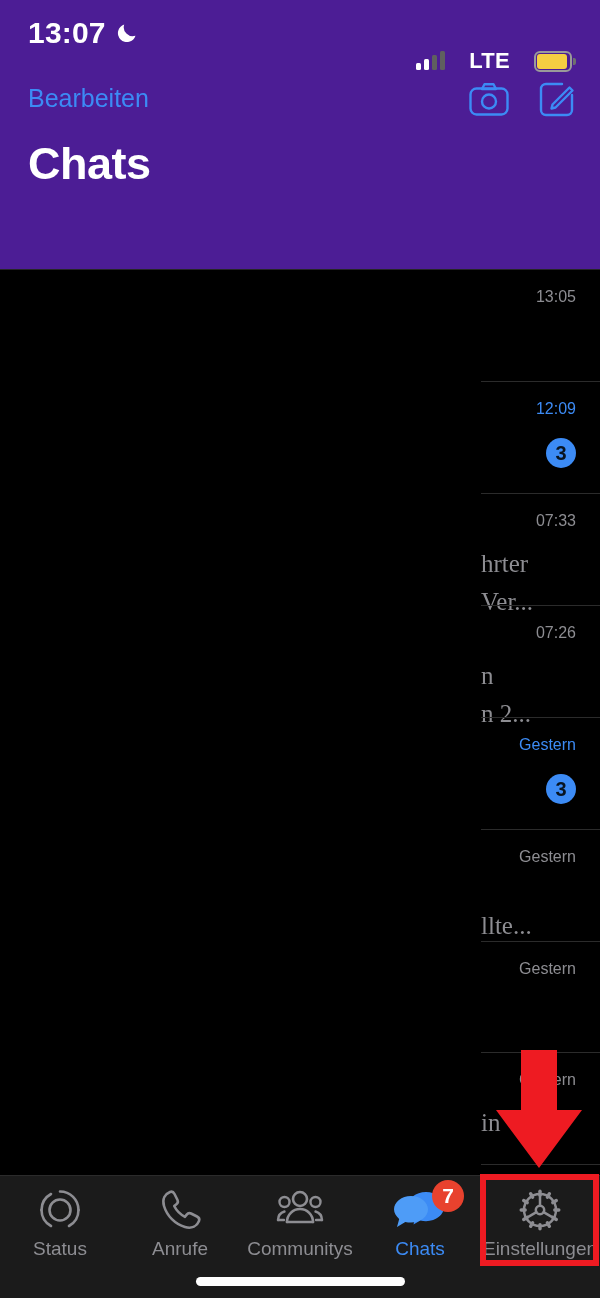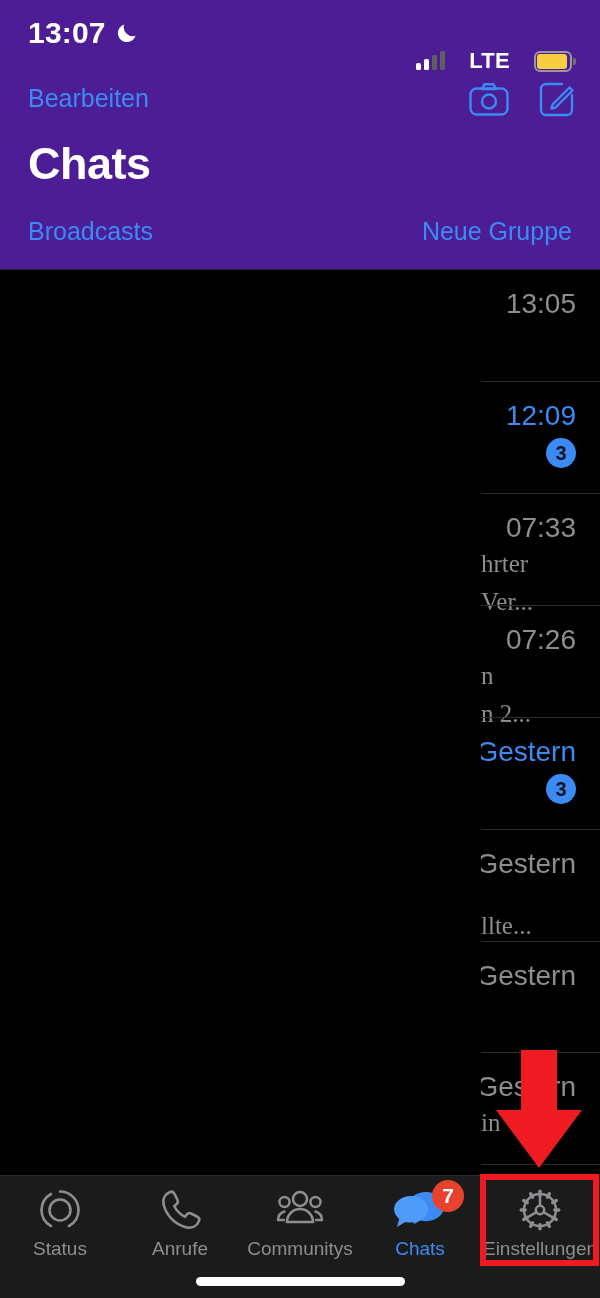--- a/index.html
+++ b/index.html
@@ -83,21 +83,21 @@
     position:absolute; top:270px; left:0; width:600px; height:905px;
     background:#000; overflow:hidden;
   }
   .chat-row { position:absolute; left:0; width:600px; }
   .row-divider {
     position:absolute; left:481px; width:119px; height:1px;
     background:#2b2b2b;
   }
   .row-time {
     position:absolute; right:24px;
-    font-size:28px; color:#8d8d92; white-space:nowrap;
+    font-size:16px; color:#8d8d92; white-space:nowrap;
   }
   .row-time.unread { color:#3C8BF5; }
   .row-snippet {
     position:absolute; left:481px;
     font-size:25px; color:#8d8d92; white-space:nowrap;font-family:Liberation Serif, serif;
   }
   .row-snippet.l2 { }
   .unread-badge {
     position:absolute; right:24px;
     width:30px; height:30px; border-radius:50%;
@@ -194,24 +194,20 @@
         <rect x="1.5" y="6.5" width="37" height="26" rx="6" fill="none" stroke="#3C8BF5" stroke-width="2.4"></rect>
         <path d="M13 7 L15.5 2.2 H24.5 L27 7 Z" fill="none" stroke="#3C8BF5" stroke-width="2.4" stroke-linejoin="round"></path>
         <circle cx="20" cy="19.5" r="7" fill="none" stroke="#3C8BF5" stroke-width="2.4"></circle>
       </svg>
       <svg width="38" height="38" viewBox="0 0 38 38">
         <path d="M24 4 H8 A5 5 0 0 0 3 9 V30 A5 5 0 0 0 8 35 H29 A5 5 0 0 0 34 30 V15" fill="none" stroke="#3C8BF5" stroke-width="2.4" stroke-linecap="round"></path>
         <path d="M14.5 24.5 L31.5 7.5 L34.5 10.5 L17.5 27.5 L13.5 28.5 Z" fill="none" stroke="#3C8BF5" stroke-width="2.4" stroke-linejoin="round"></path>
       </svg>
     </div>
     <div id="page-title">Chats</div>
-    <div id="subnav">
-      <div id="broadcasts">Broadcasts</div>
-      <div id="neue-gruppe">Neue Gruppe</div>
-    </div>
   </div>
   <div id="header-rule"></div>
 
   <div id="chatlist">
 
     <div class="chat-row" style="top:0px;height:112px;">
       <div class="row-time" style="top:18px;">13:05</div>
       <div class="row-divider" style="top:111px;"></div>
     </div>
 

